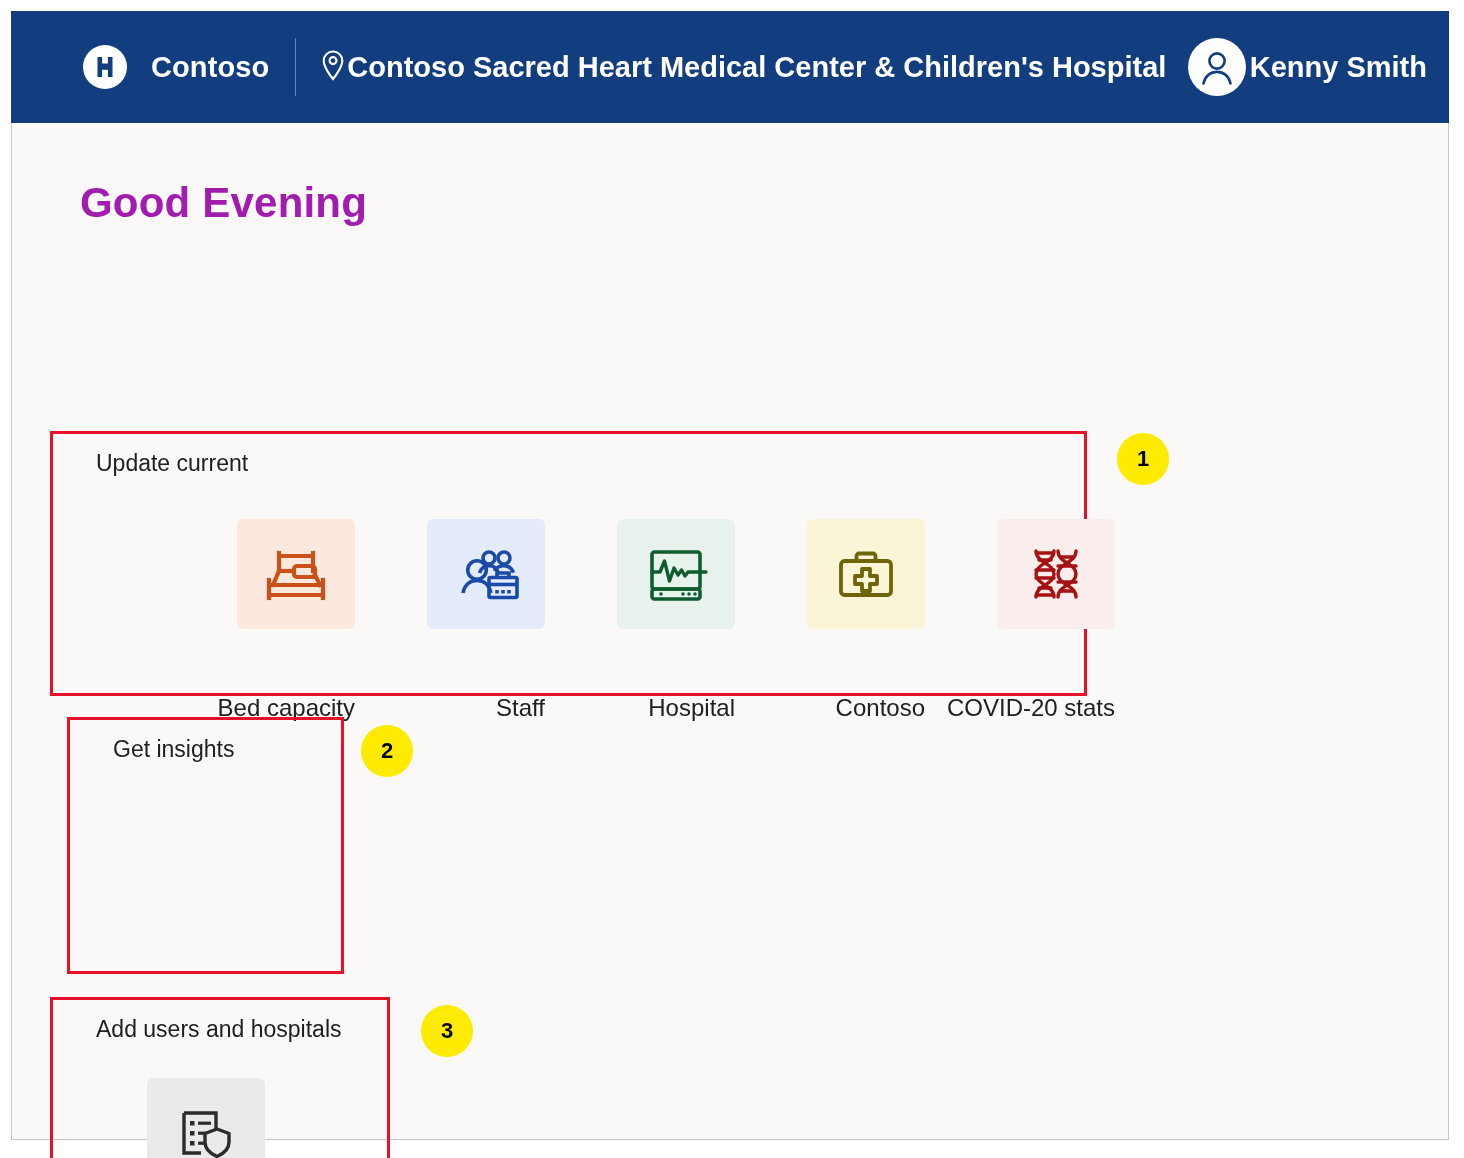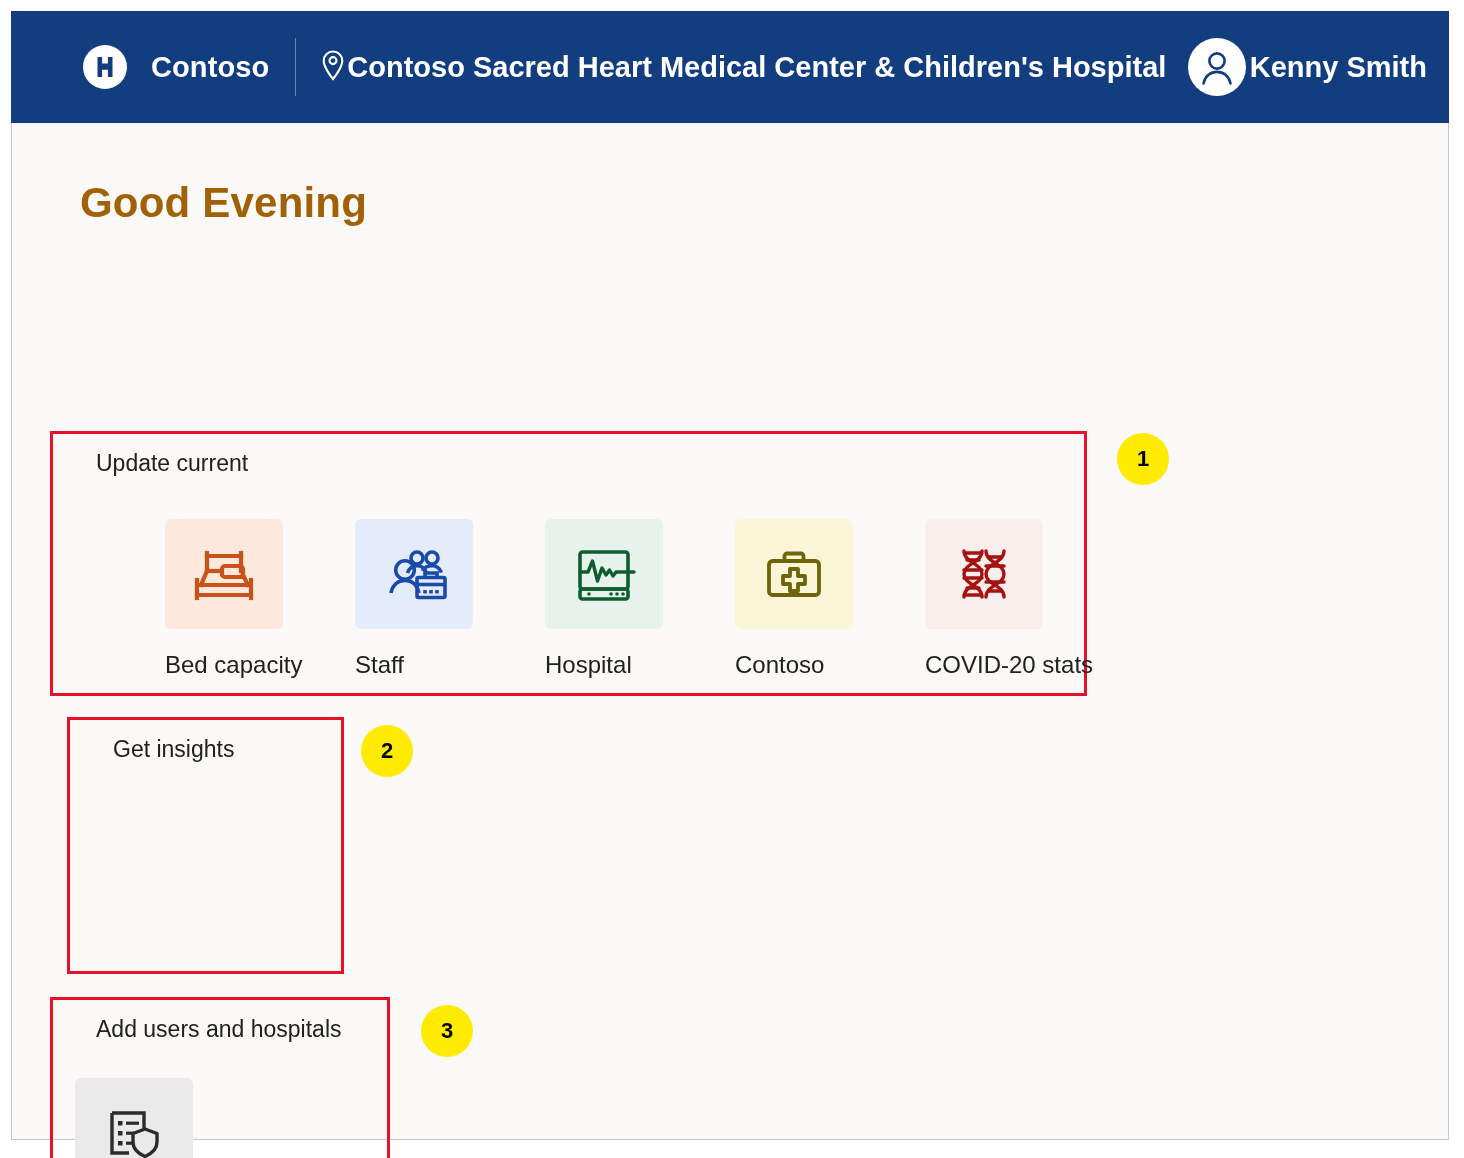--- a/index.html
+++ b/index.html
@@ -123,21 +123,21 @@
     top: 123px;
     width: 1436px;
     height: 1016px;
     background: #faf9f7;
   }
 
   .greeting {
     position: absolute;
     left: 68px;
     top: 56px;
-    color: #a16207;
+    color: #a21caf;
     font-size: 42px;
     font-weight: bold;
     letter-spacing: .2px;
   }
 
   
   .section {
     position: absolute;
     border: 3px solid #e8112a;
     box-sizing: border-box;
@@ -153,22 +153,23 @@
   }
   .tiles {
     position: absolute;
     display: flex;
     align-items: flex-start;
   }
   .tile {
     width: 190px;
     display: flex;
     flex-direction: column;
-    align-items: flex-start;
+    align-items: flex-end;
     cursor: pointer;
+    gap: 43px;
   }
   .tile-icon {
     width: 118px;
     height: 110px;
     border-radius: 6px;
     display: flex;
     align-items: center;
     justify-content: center;
   }
   .tile-icon svg { display: block; }

